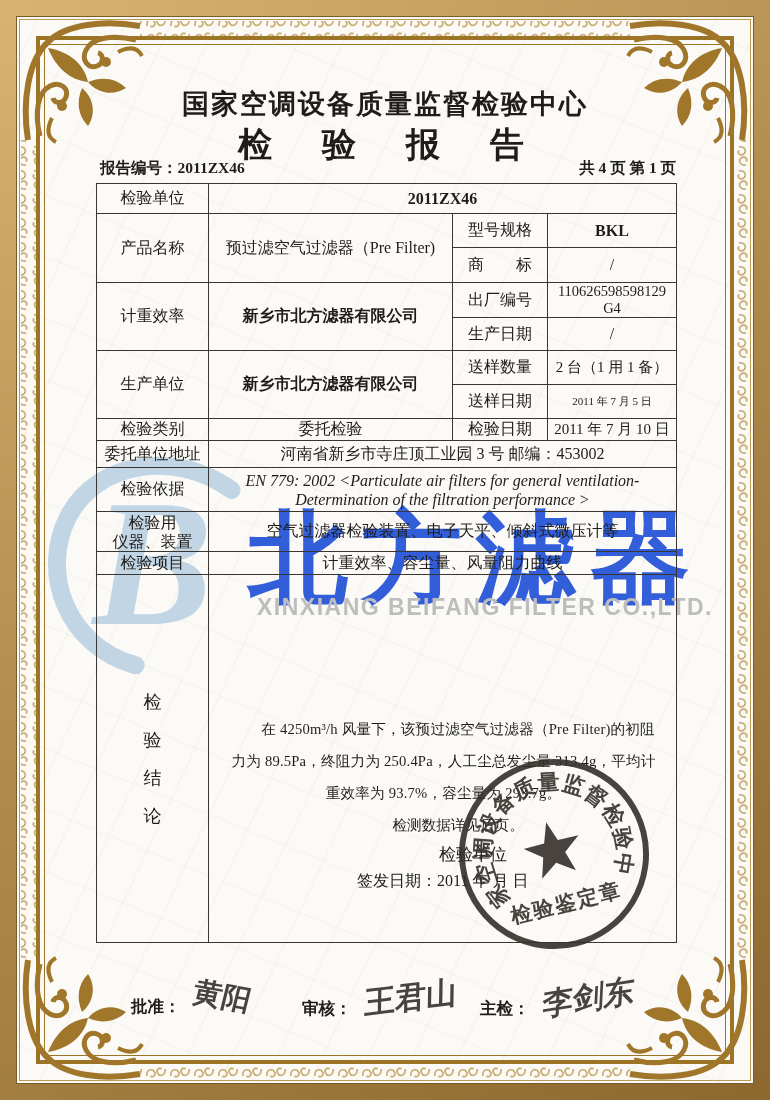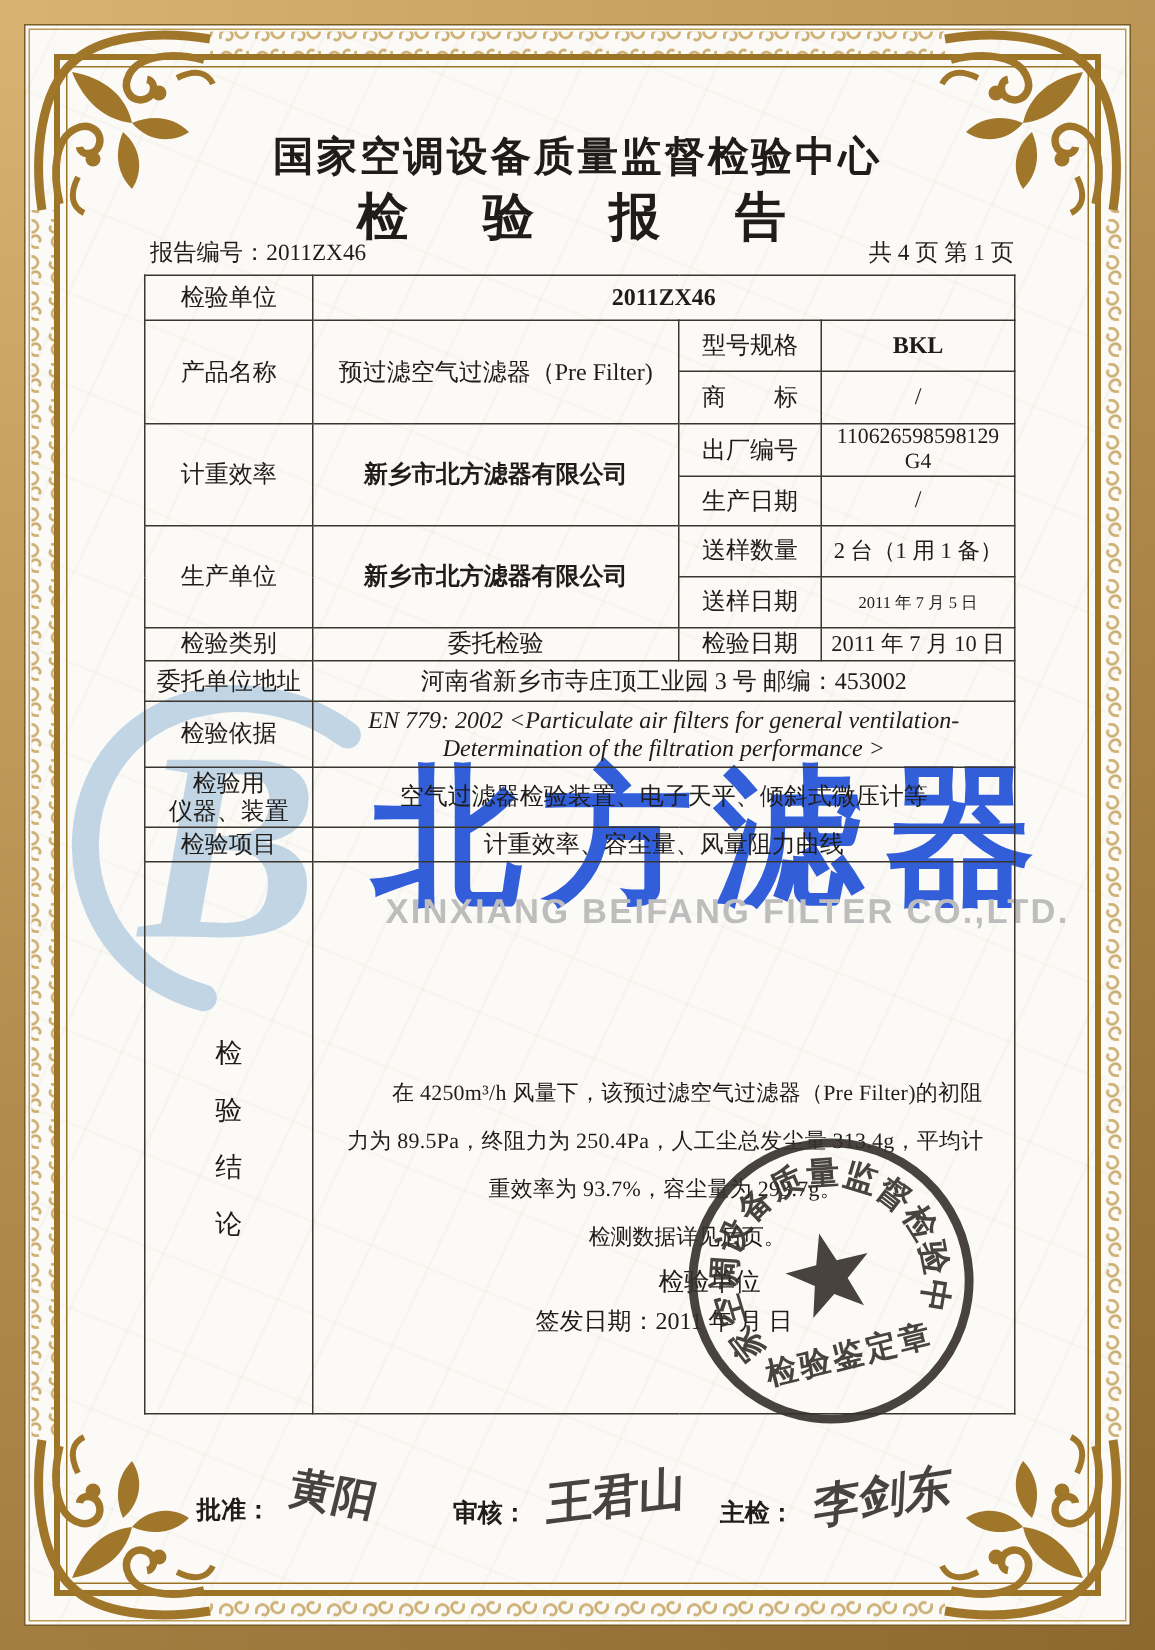--- a/index.html
+++ b/index.html
@@ -24,21 +24,21 @@
   .line-a{position:absolute;inset:19px;border:1.5px solid #bb9a55;}
   .line-b{position:absolute;inset:36px;border:4px solid #9c7426;}
   .line-c{position:absolute;inset:44px;border:1.5px solid #9c7426;}
   .border-svg{position:absolute;left:0;top:0;width:770px;height:1100px;pointer-events:none;}
   
   .org-title{position:absolute;left:0;right:0;top:86px;text-align:center;
     font-size:27px;font-weight:bold;letter-spacing:2px;}
   .doc-title{position:absolute;left:0;right:0;top:122px;text-align:center;
     font-size:34px;font-weight:bold;letter-spacing:8px;}
   .report-line{position:absolute;left:100px;right:94px;top:158px;display:flex;
-    justify-content:space-between;font-size:15.5px;font-weight:normal;}
+    justify-content:space-between;font-size:15.5px;font-weight:bold;}
   
   .wm-b{position:absolute;left:30px;top:442px;width:240px;height:240px;opacity:.85;}
   .wm-cn{position:absolute;left:212px;top:492px;font-size:100px;font-weight:bold;
     color:#1d4ed8;letter-spacing:14px;white-space:nowrap;opacity:.9;
     font-family:"Liberation Sans","DejaVu Sans",sans-serif;margin-left:36px;}
   .wm-en{position:absolute;left:255px;top:594px;width:460px;text-align:center;
     font-size:23px;font-weight:bold;letter-spacing:1.5px;color:#bdbdbd;
     font-family:"Liberation Sans","DejaVu Sans",sans-serif;white-space:nowrap;}
   
   table.report{position:absolute;left:96px;top:183px;width:580px;

